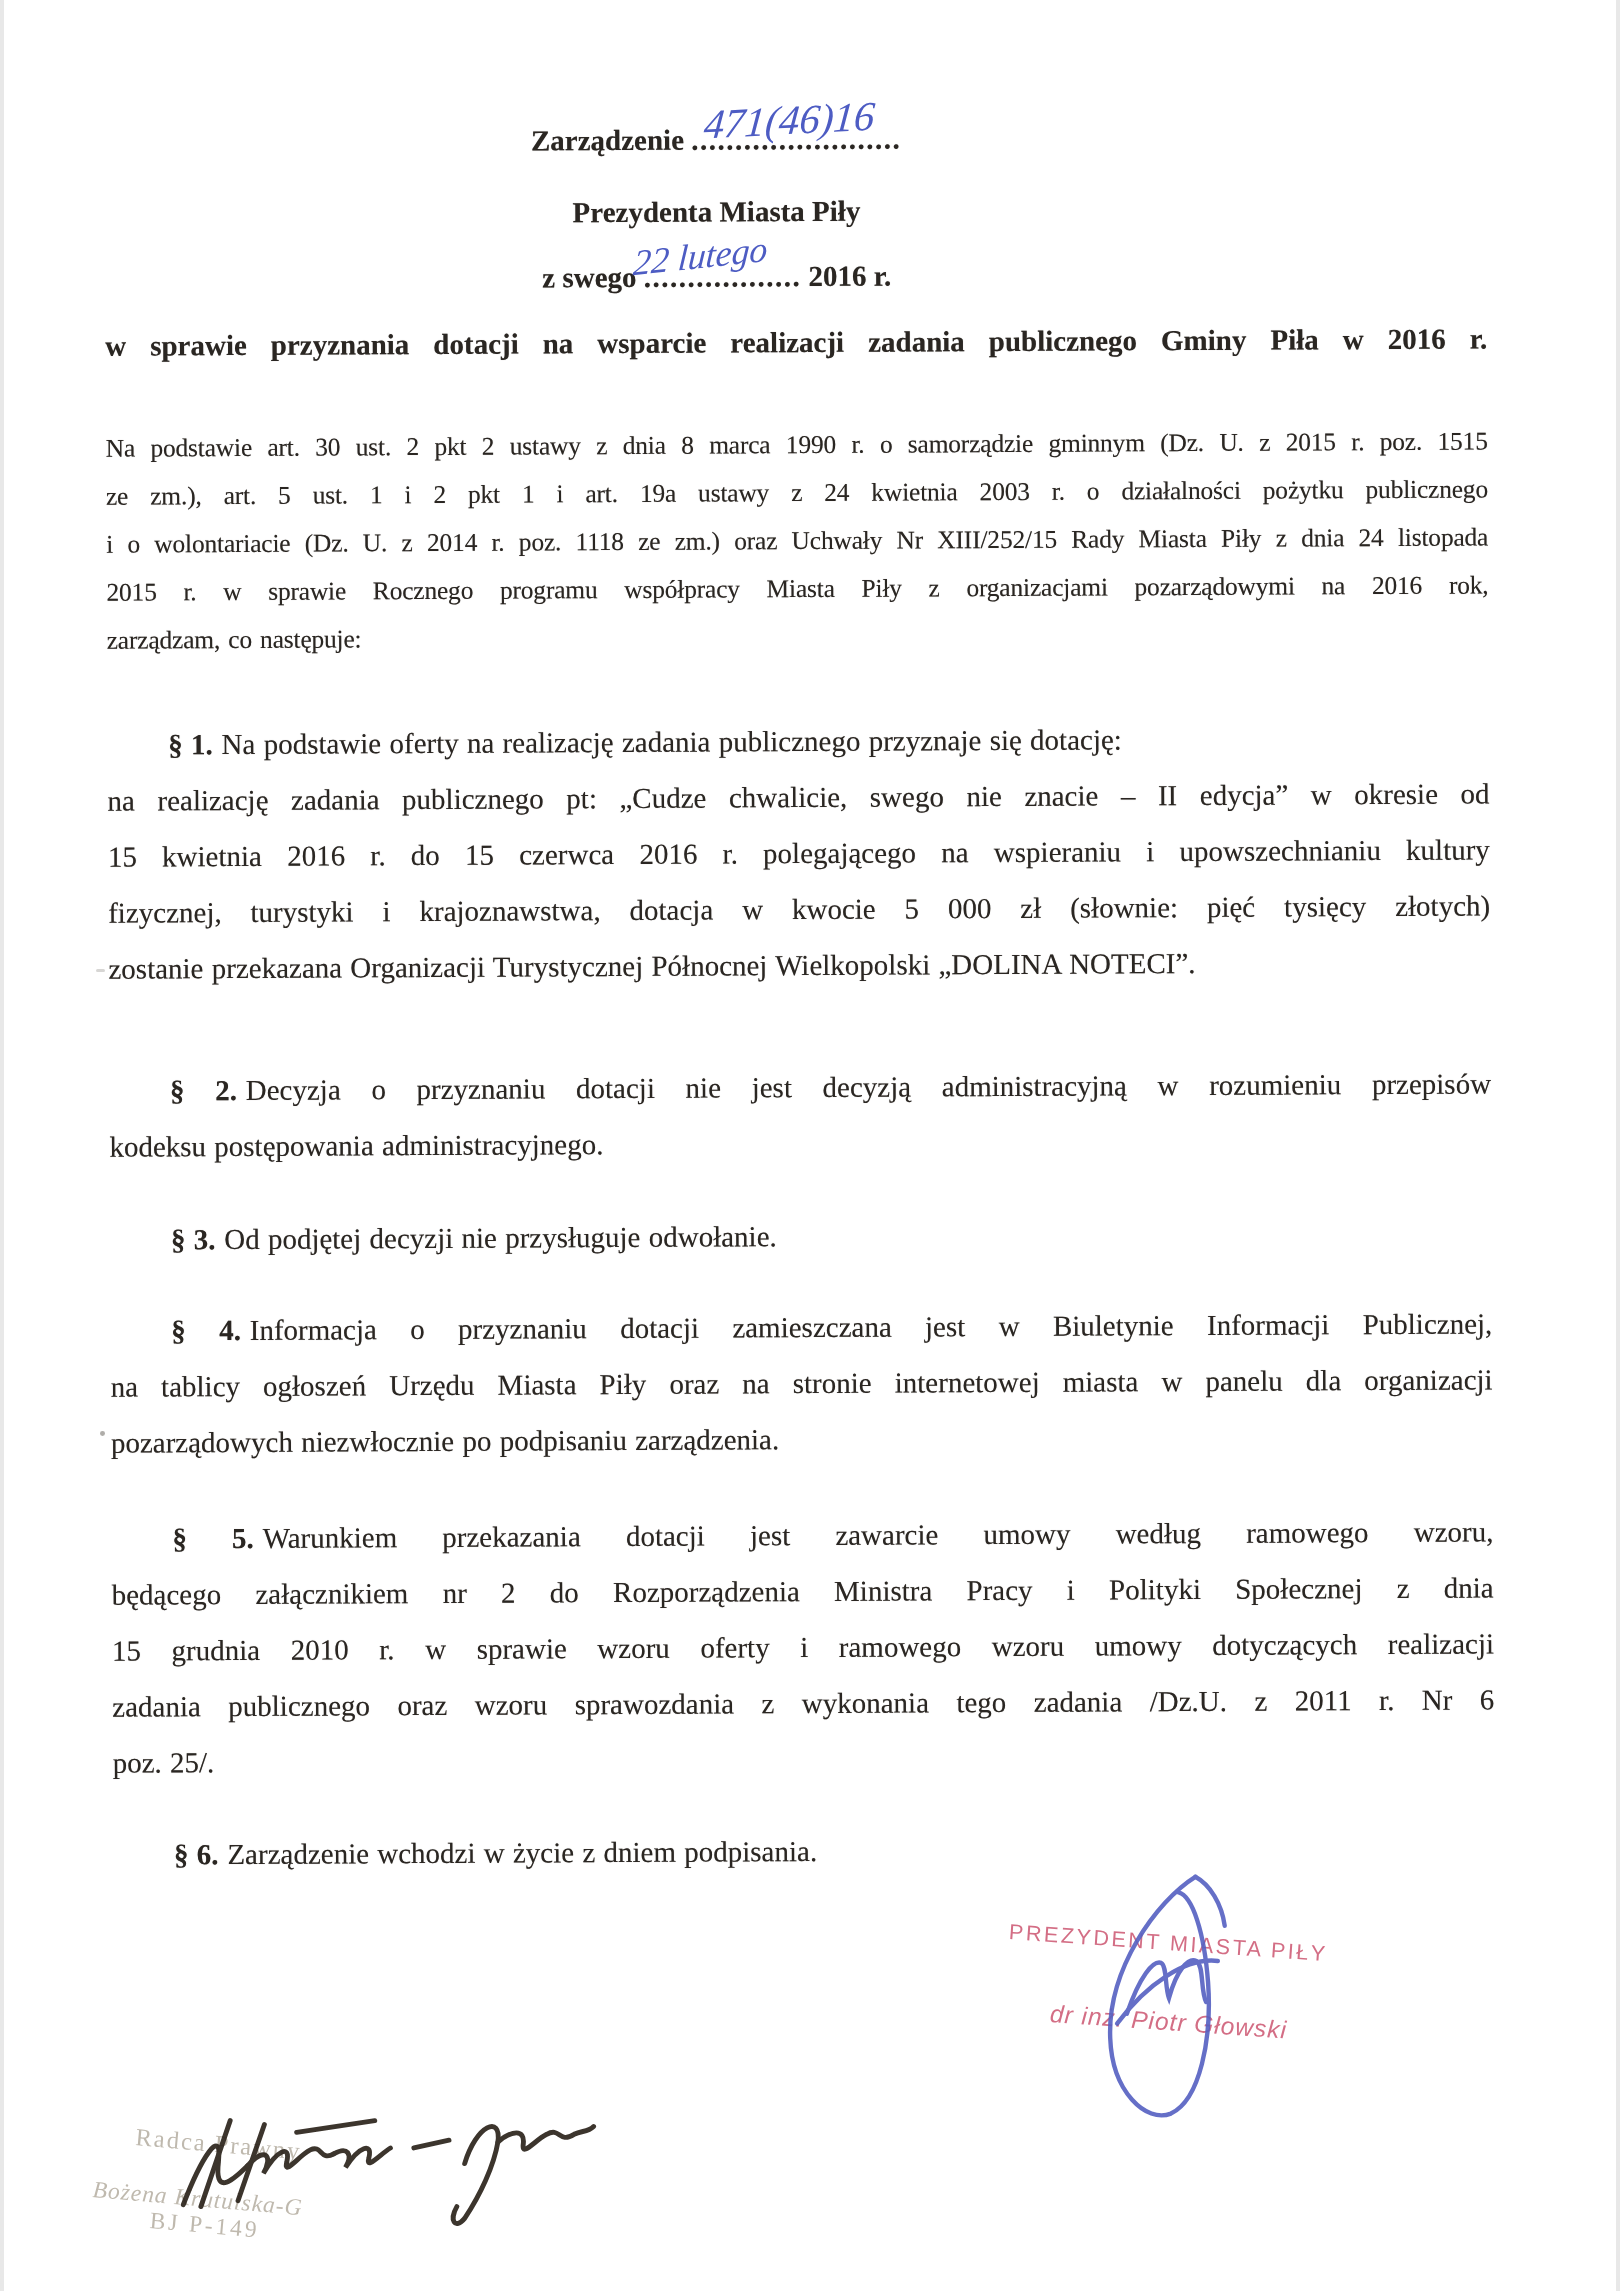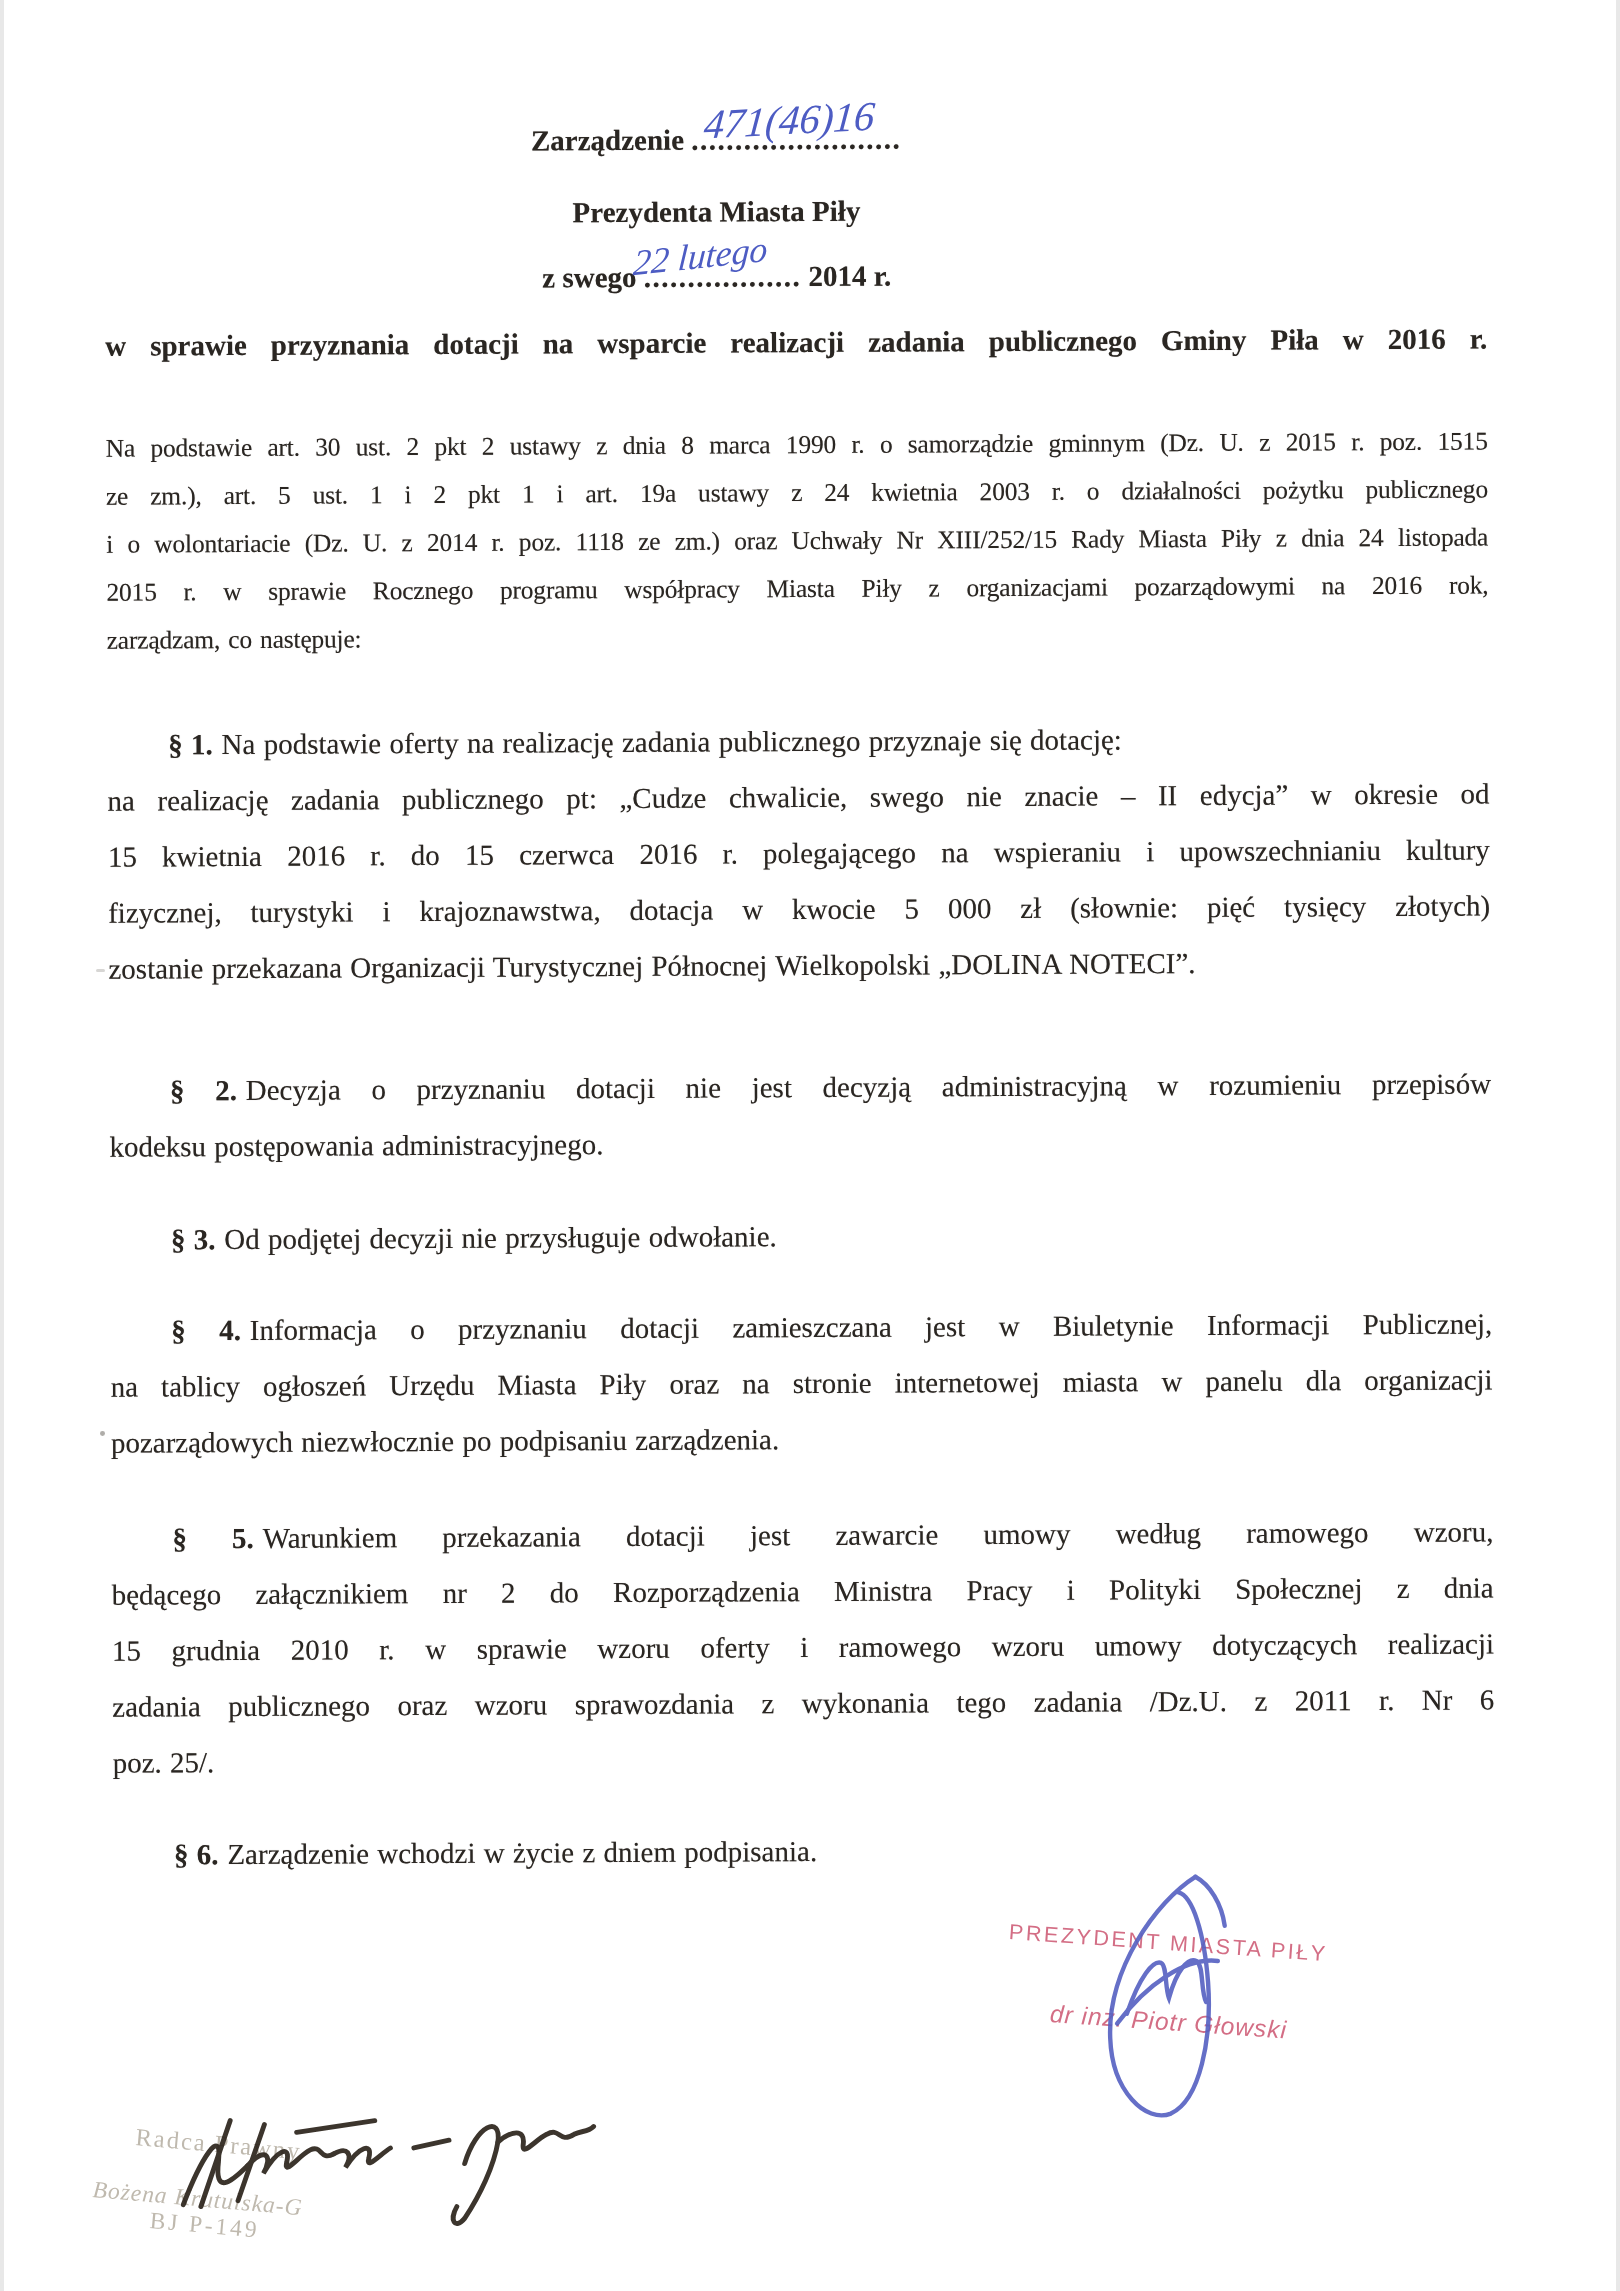--- a/index.html
+++ b/index.html
@@ -108,21 +108,21 @@
   .artifact-dash{left:92px;top:969px;width:8.8px;height:2.9px;border-radius:2px;opacity:.5;}
 </style>
 </head>
 <body>
 
 <div class="page">
   <div class="textlayer">
 
     <div class="hline h1"><span>Zarządzenie</span>&nbsp;<span class="dots">........................</span></div>
     <div class="hline h2">Prezydenta Miasta Piły</div>
-    <div class="hline h3"><span>z swego</span>&nbsp;<span class="dots">..................</span>&nbsp;<span>2014 r.</span></div>
+    <div class="hline h3"><span>z swego</span>&nbsp;<span class="dots">..................</span>&nbsp;<span>2016 r.</span></div>
     <div class="subject">w sprawie przyznania dotacji na wsparcie realizacji zadania publicznego Gminy Piła  w 2016 r.</div>
 
     <div class="block preamble">
       <div class="ln">Na podstawie art. 30 ust. 2 pkt 2 ustawy z dnia 8 marca 1990 r. o samorządzie gminnym (Dz. U. z 2015 r. poz. 1515</div>
       <div class="ln">ze zm.), art. 5 ust. 1 i 2 pkt 1 i art. 19a ustawy z 24 kwietnia 2003 r. o działalności pożytku publicznego</div>
       <div class="ln">i o wolontariacie (Dz. U. z 2014 r. poz. 1118 ze zm.) oraz Uchwały Nr XIII/252/15 Rady Miasta Piły z dnia 24 listopada</div>
       <div class="ln">2015 r. w sprawie Rocznego programu współpracy Miasta Piły z organizacjami pozarządowymi na 2016 rok,</div>
       <div class="ln">zarządzam, co następuje:</div>
     </div>
 

